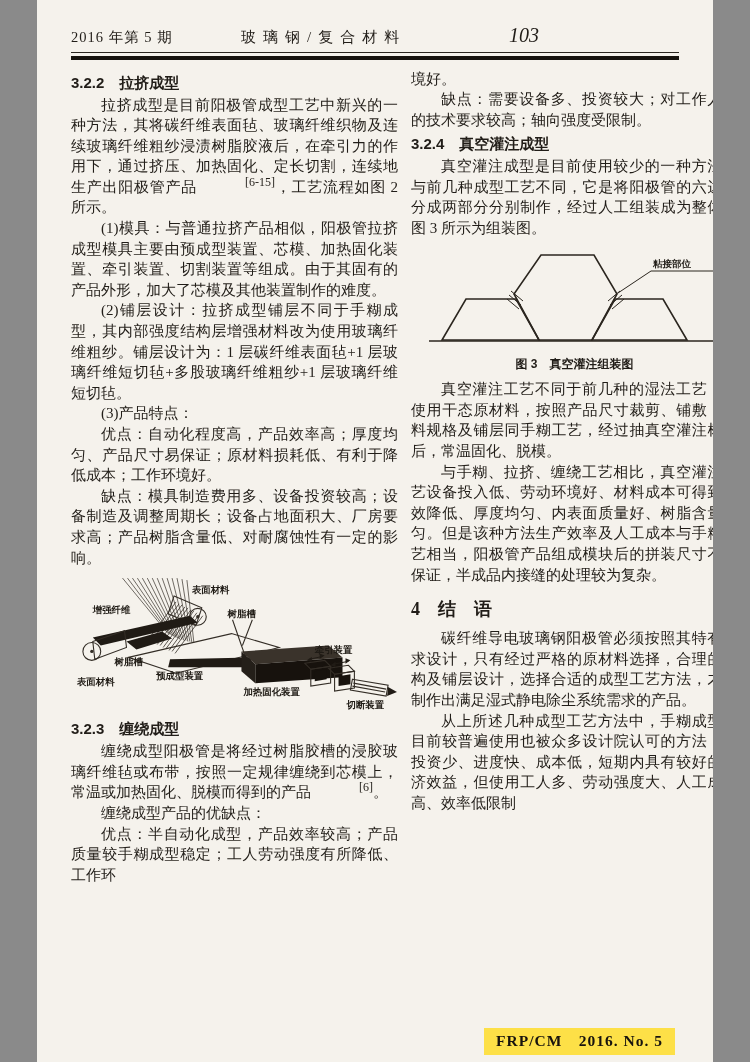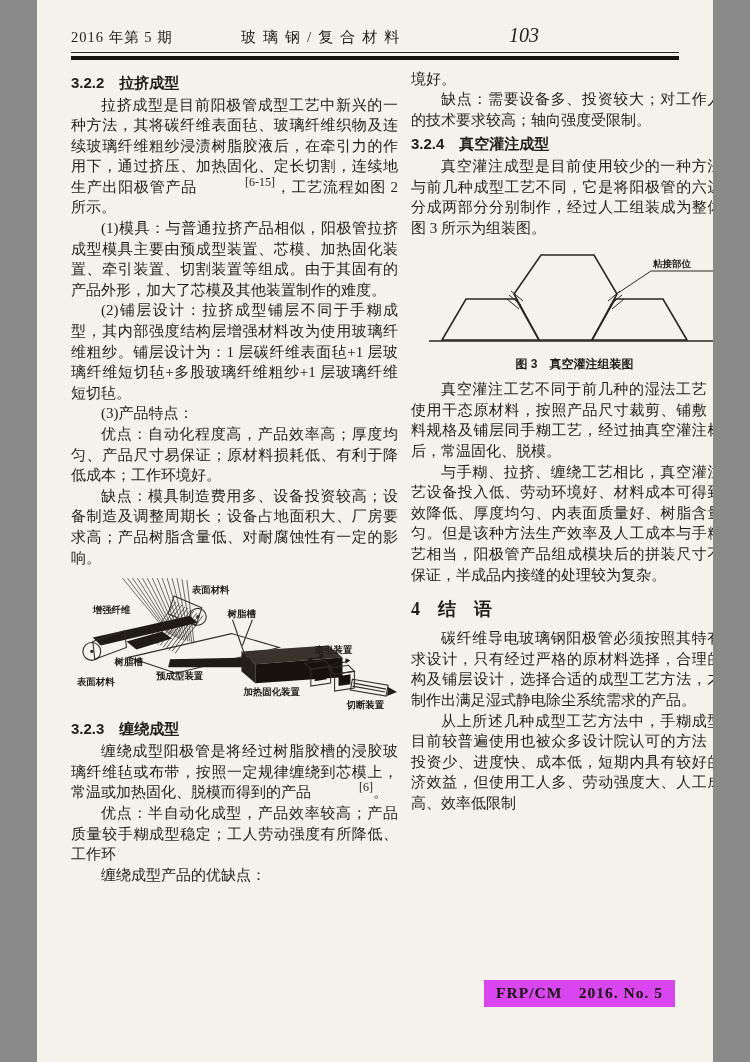--- a/index.html
+++ b/index.html
@@ -34,22 +34,22 @@
   
   figure{margin:8px 0 5px 0;}
   figcaption{text-align:center;font-weight:bold;font-size:12px;margin-top:3px;
              font-family:"Liberation Sans","DejaVu Sans",sans-serif;}
   svg{display:block;}
   svg text{font-family:"Liberation Sans","DejaVu Sans",sans-serif;font-weight:bold;
            font-size:9.5px;fill:#201c16;}
   .lineart{stroke:#332d26;fill:none;stroke-width:1.1;}
   
   .footer{
-    position:absolute;right:38px;top:980px;
-    background:#d946ef;padding:3px 12px;
+    position:absolute;right:38px;top:1028px;
+    background:#fde047;padding:3px 12px;
     font-weight:bold;font-size:15.5px;letter-spacing:1px;
     font-family:"Liberation Serif",serif;color:#17130e;
   }
 </style>
 </head>
 <body>
 
 <div class="page">
 
   <div class="hdr">
@@ -141,22 +141,22 @@
           <text x="6" y="110">表面材料</text>
           <text x="86" y="104">预成型装置</text>
           <text x="174" y="120">加热固化装置</text>
           <text x="246" y="78">牵引装置</text>
           <text x="278" y="133">切断装置</text>
         </svg>
       </figure>
 
       <h3>3.2.3　缠绕成型</h3>
       <p><span>缠绕成型阳极管是将经过树脂胶槽的浸胶玻璃纤维毡或布带，按照一定规律缠绕到芯模上，常温或加热固化、脱模而得到的产品</span><sup>[6]</sup><span>。</span></p>
+      <p>缠绕成型产品的优缺点：</p>
       <p>优点：半自动化成型，产品效率较高；产品质量较手糊成型稳定；工人劳动强度有所降低、工作环</p>
-      <p>缠绕成型产品的优缺点：</p>
     </div>
 
     <div class="col">
       <p class="noindent">境好。</p>
       <p>缺点：需要设备多、投资较大；对工作人员的技术要求较高；轴向强度受限制。</p>
       <h3>3.2.4　真空灌注成型</h3>
       <p>真空灌注成型是目前使用较少的一种方法，与前几种成型工艺不同，它是将阳极管的六边形分成两部分分别制作，经过人工组装成为整体。图 3 所示为组装图。</p>
 
       <figure>
         <svg viewBox="0 0 327 104" width="327" height="104">

